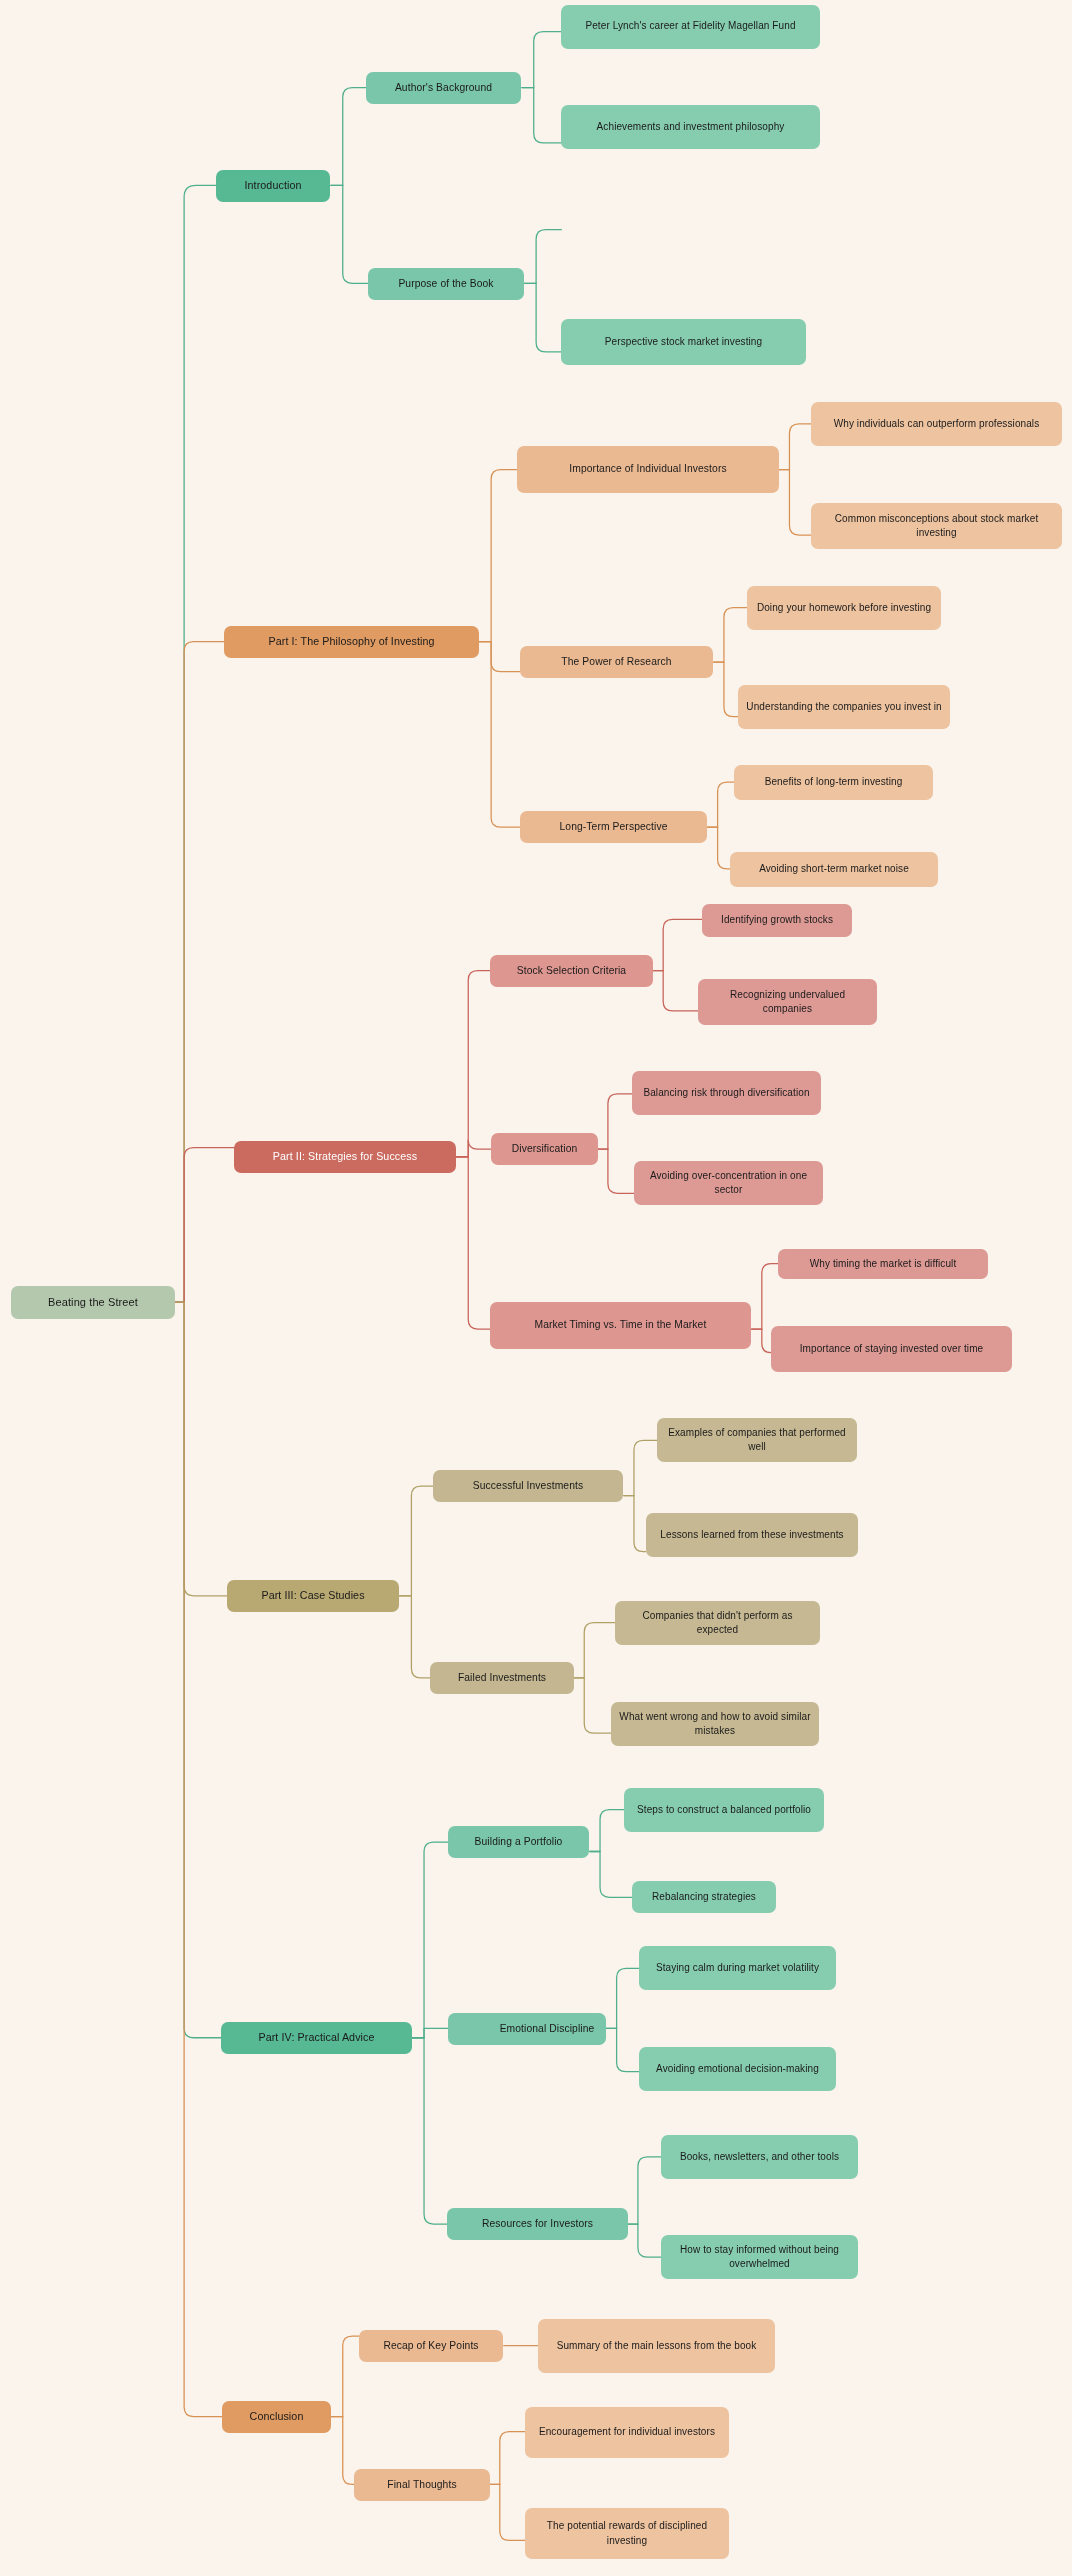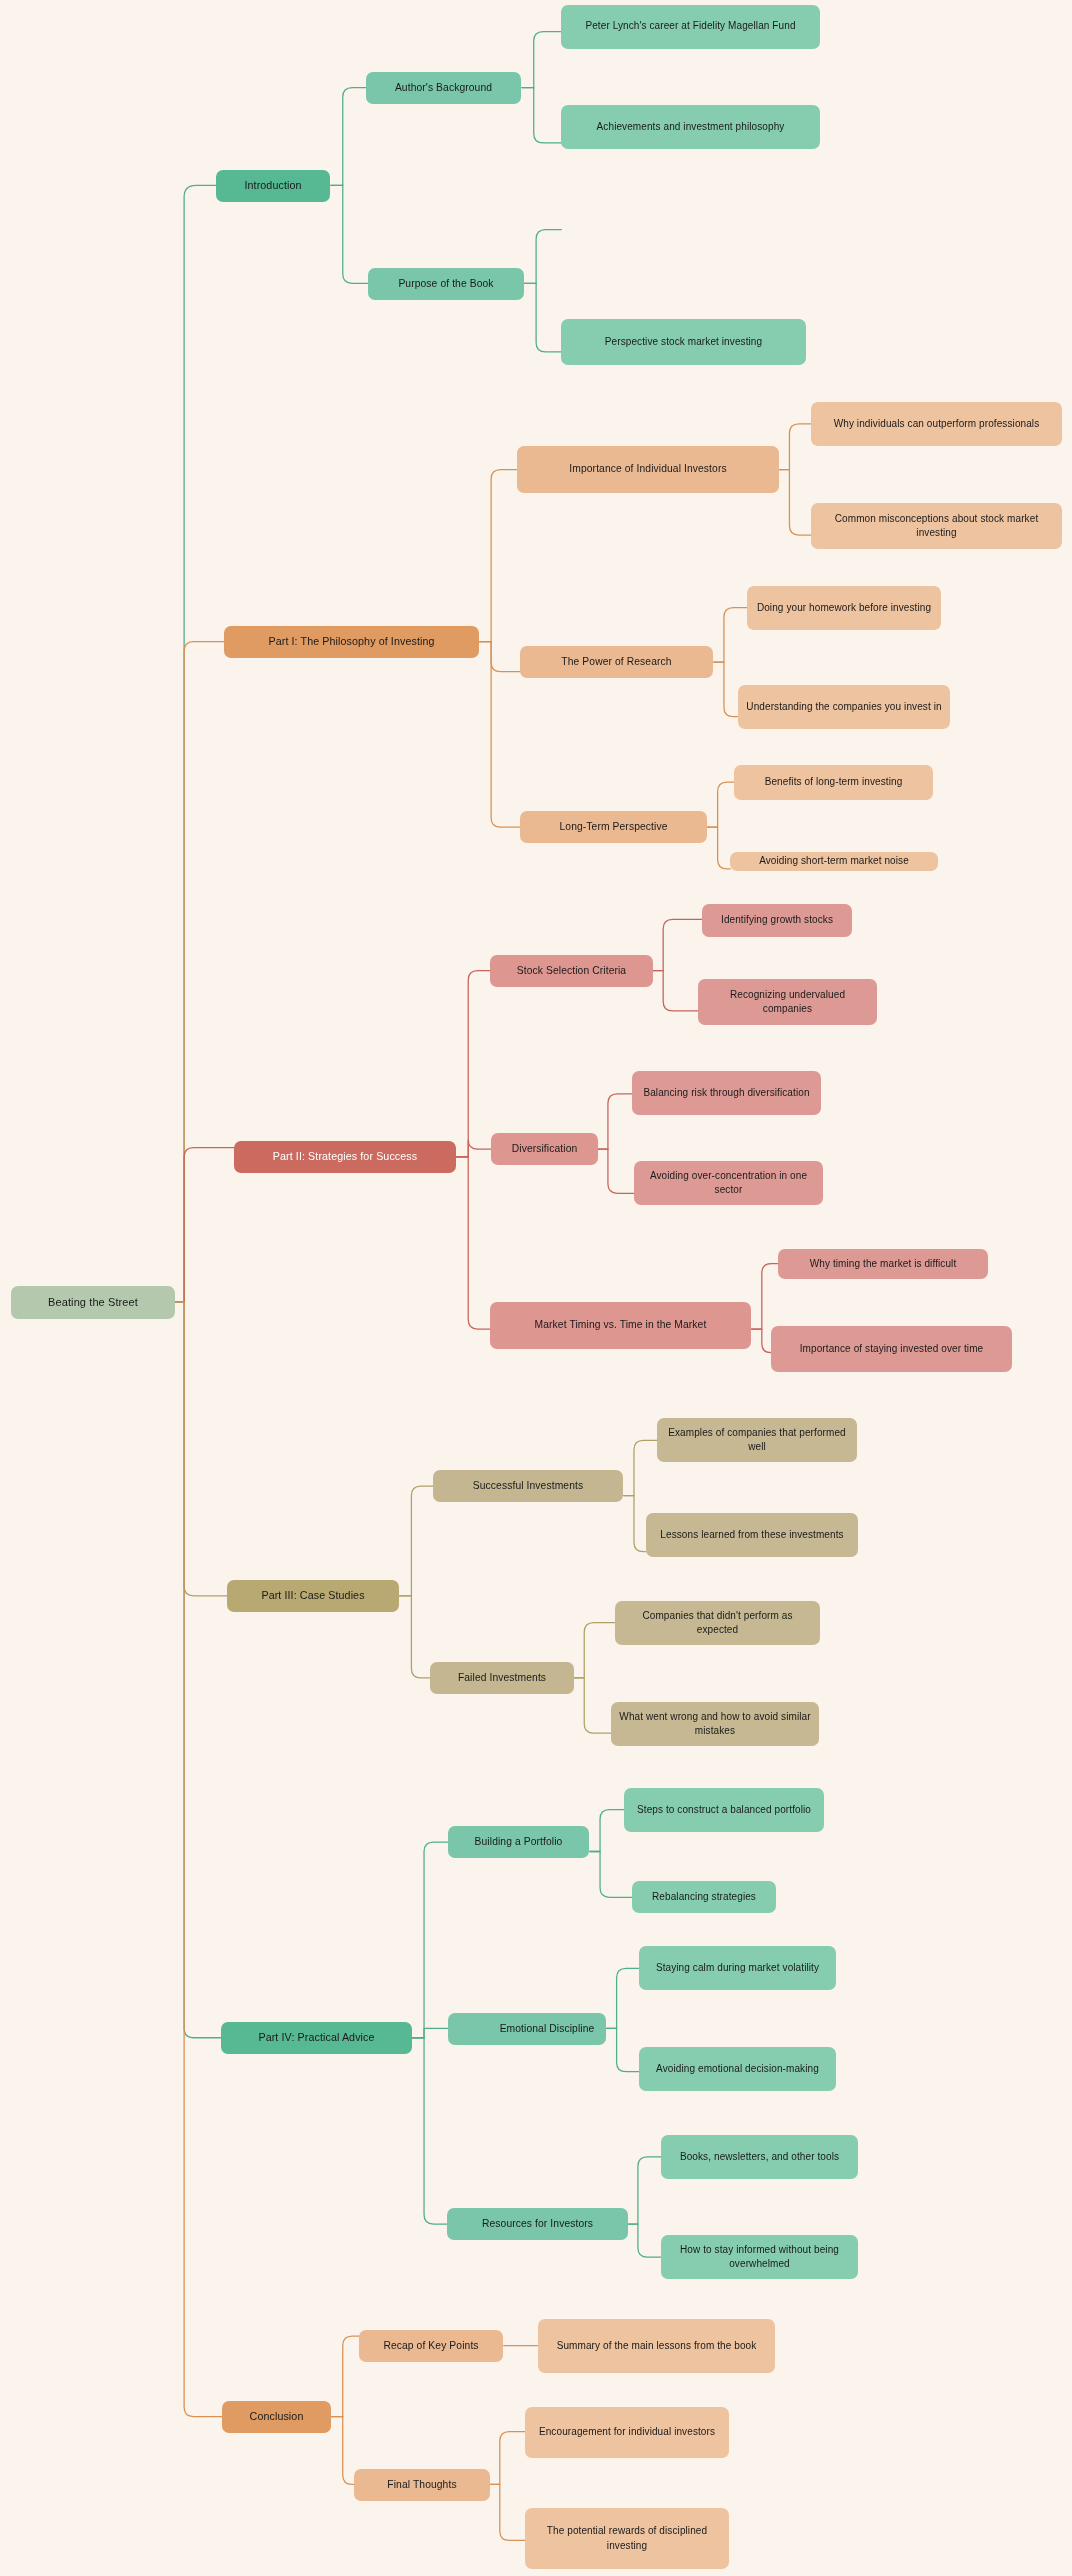--- a/index.html
+++ b/index.html
@@ -201,21 +201,21 @@
   </div>
 
   <div class="node sub" style="left:520px; top:811px; width:187px; height:32px; background:#eab992;">
     <span class="lbl">Long-Term Perspective</span>
   </div>
 
   <div class="node leaf" style="left:734px; top:765px; width:199px; height:35px; background:#eec3a0;">
     <span class="lbl">Benefits of long-term investing</span>
   </div>
 
-  <div class="node leaf" style="left:730px; top:852px; width:208px; height:19px; background:#eec3a0;">
+  <div class="node leaf" style="left:730px; top:852px; width:208px; height:35px; background:#eec3a0;">
     <span class="lbl">Avoiding short-term market noise</span>
   </div>
 
   <div class="node branch" style="left:234px; top:1141px; width:222px; height:32px; background:#cb6b60; color:#ffffff;">
     <span class="lbl">Part II: Strategies for Success</span>
   </div>
 
   <div class="node sub" style="left:490px; top:955px; width:163px; height:32px; background:#dd9690;">
     <span class="lbl">Stock Selection Criteria</span>
   </div>
@@ -333,18 +333,18 @@
   </div>
 
   <div class="node sub" style="left:354px; top:2469px; width:136px; height:32px; background:#eab992;">
     <span class="lbl">Final Thoughts</span>
   </div>
 
   <div class="node leaf" style="left:525px; top:2407px; width:204px; height:51px; background:#eec3a0;">
     <span class="lbl">Encouragement for individual investors</span>
   </div>
 
-  <div class="node leaf" style="left:525px; top:2508px; width:204px; height:61px; background:#eec3a0;">
+  <div class="node leaf" style="left:525px; top:2508px; width:204px; height:51px; background:#eec3a0;">
     <span class="lbl">The potential rewards of disciplined investing</span>
   </div>
 
 </div>
 
 
 </body></html>

